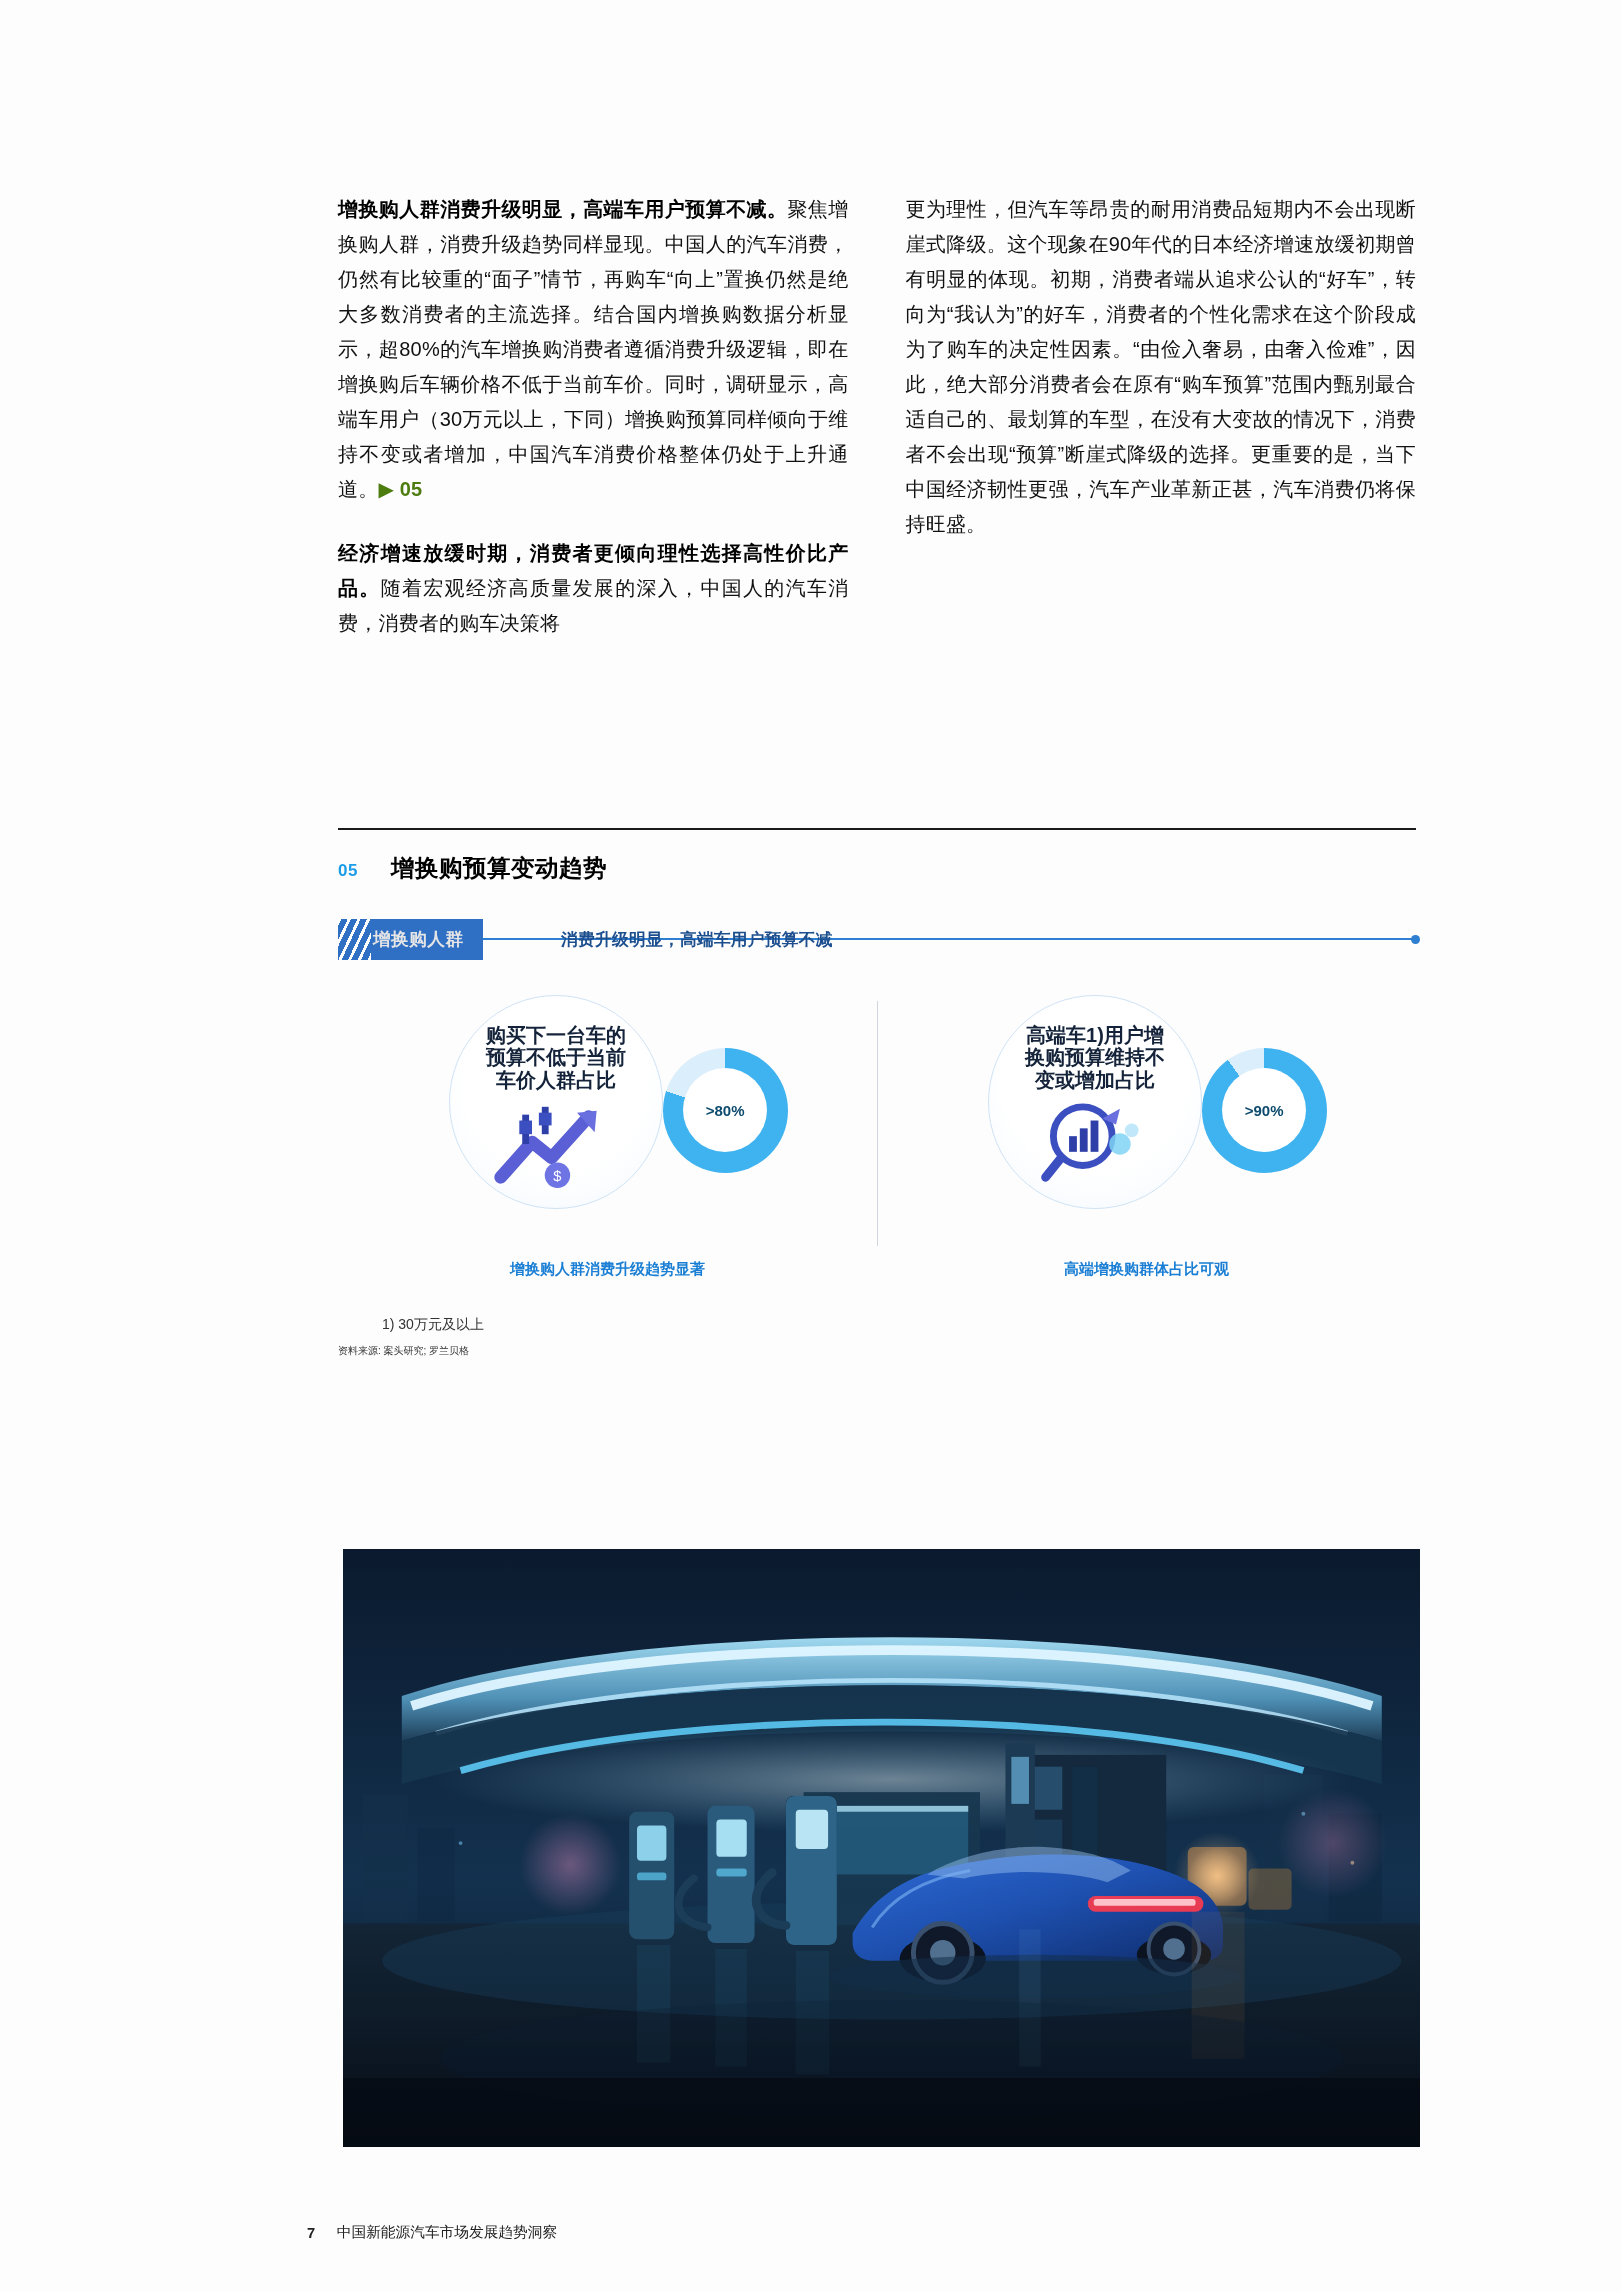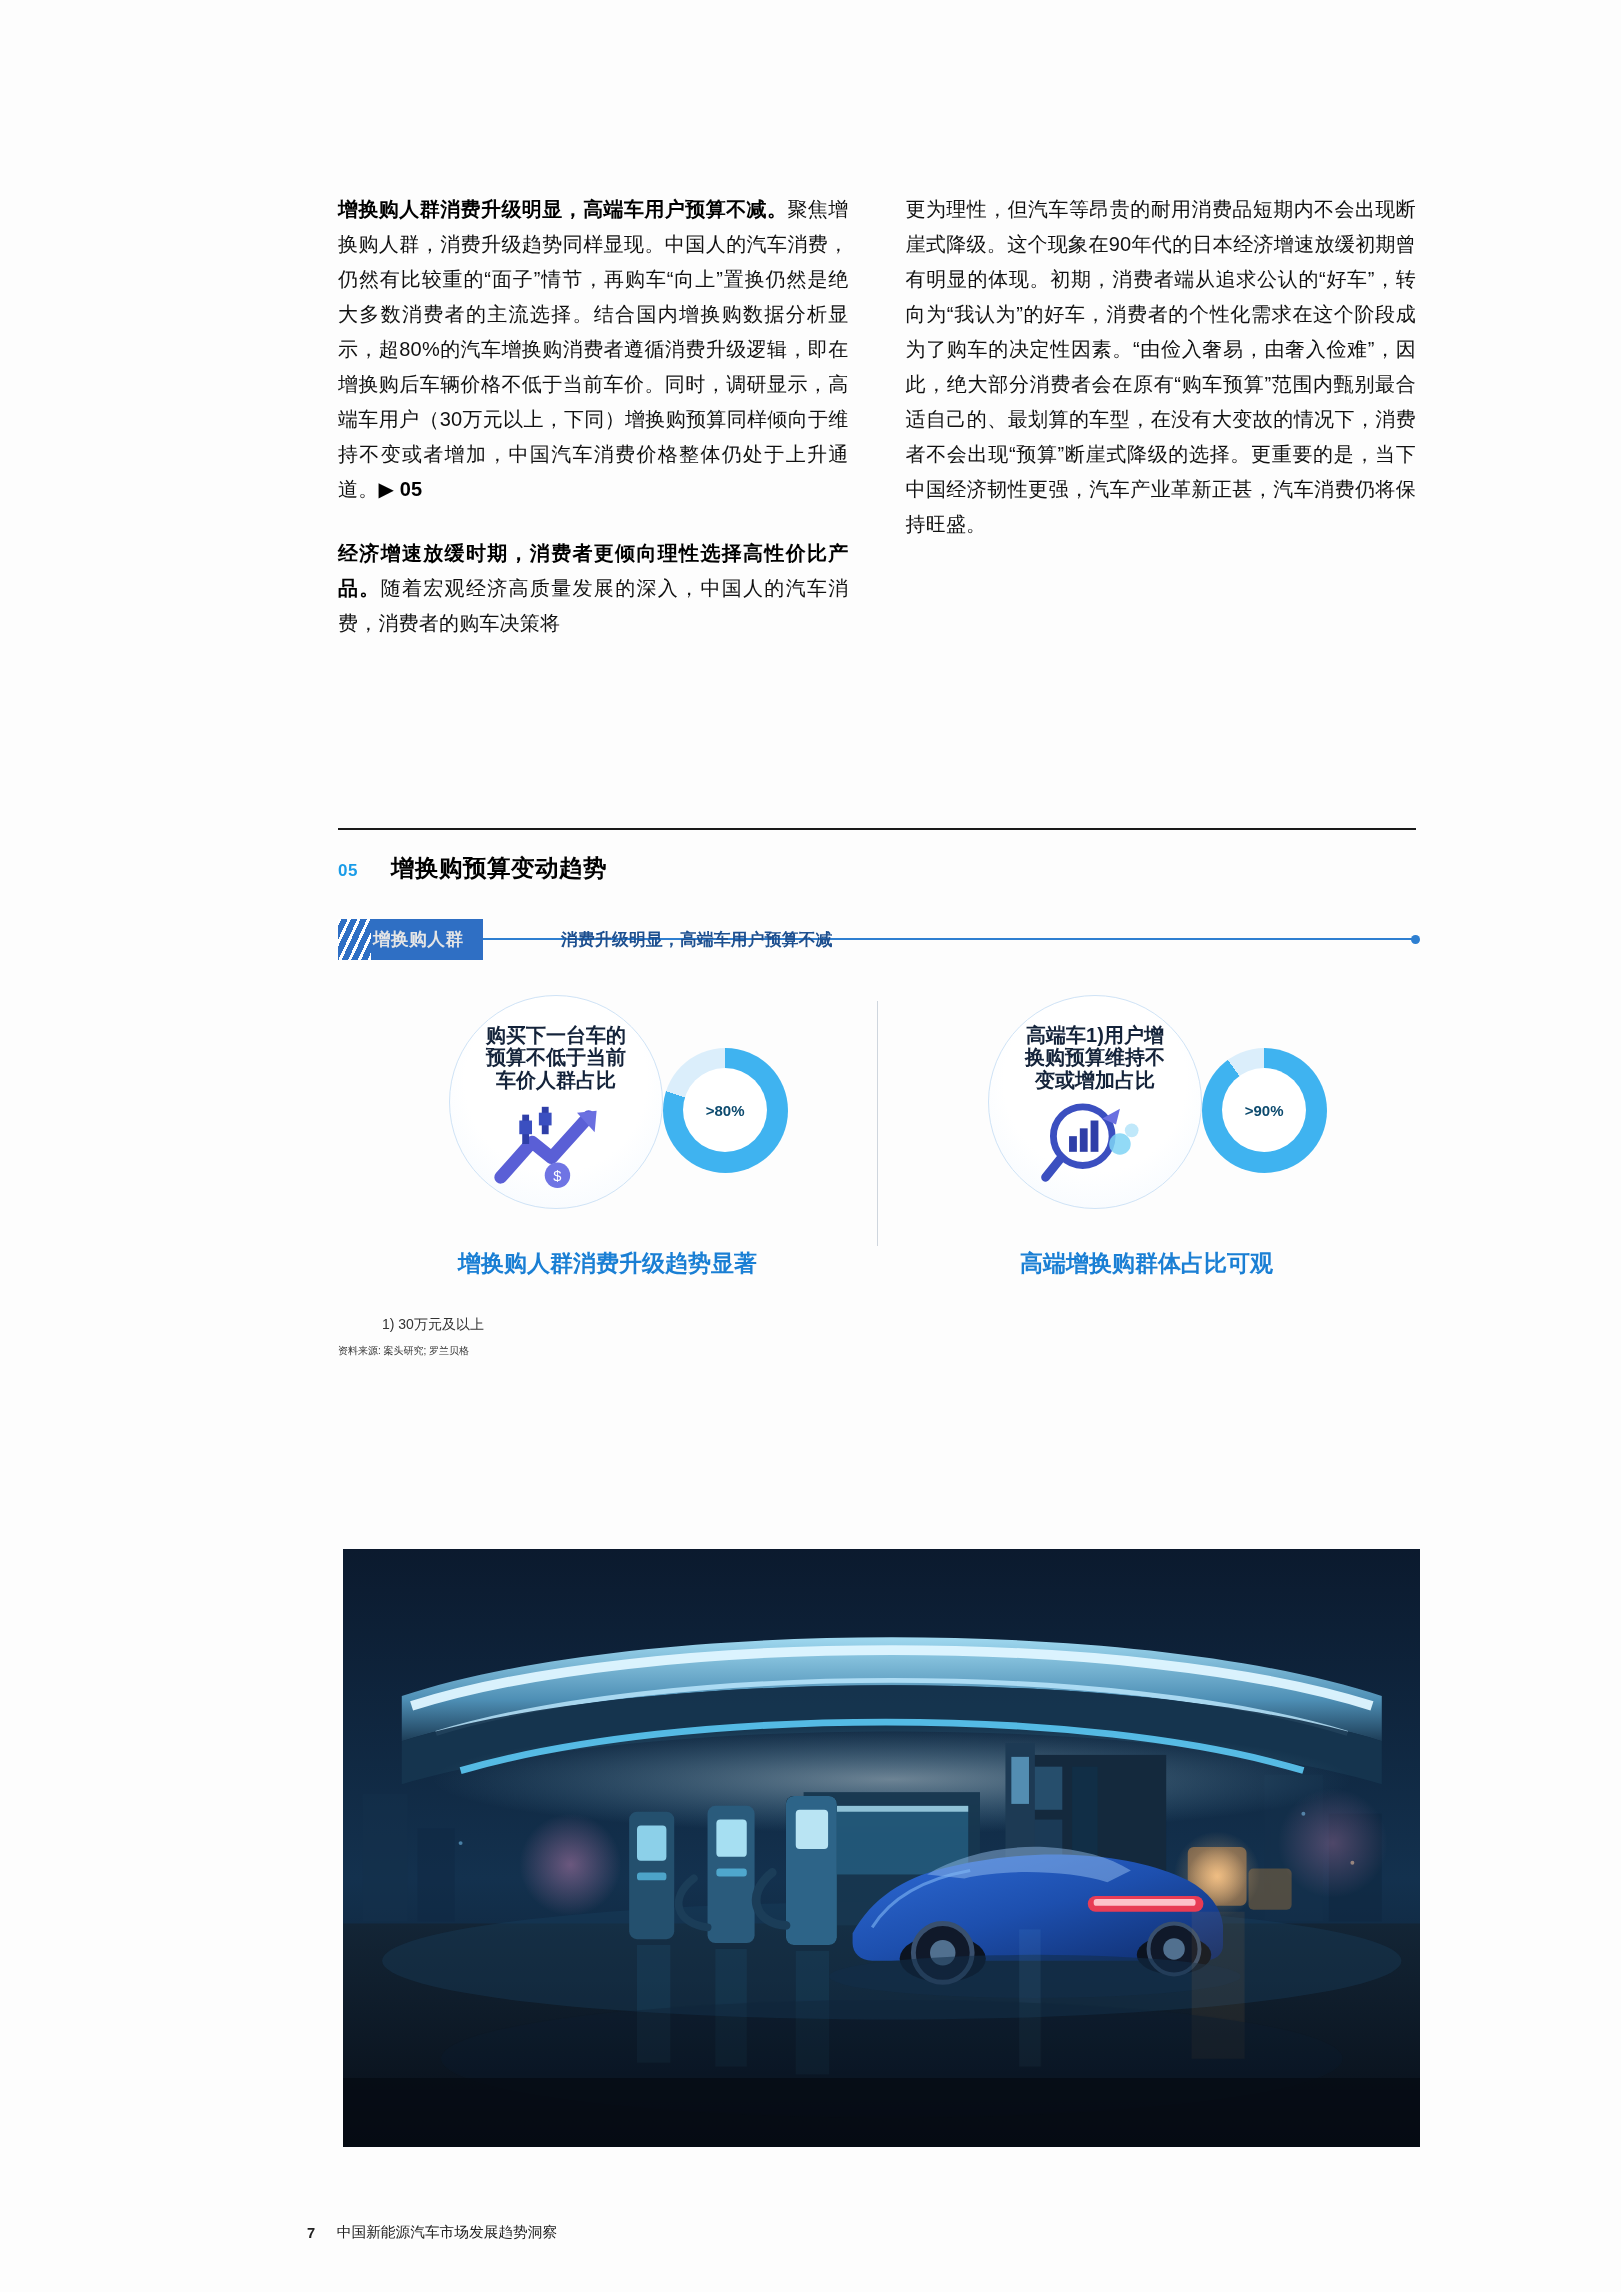--- a/index.html
+++ b/index.html
@@ -40,21 +40,21 @@
     text-align: justify;
     color: #111111;
     letter-spacing: 0.2px;
   }
   p.para:last-child { margin-bottom: 0; }
   .lead {
     font-weight: bold;
     color: #000000;
   }
   .ref {
-    color: #000000;
+    color: #4d7c0f;
     font-weight: bold;
     white-space: nowrap;
   }
 
   
   .exhibit {
     position: absolute;
     left: 338px;
     top: 828px;
     width: 1078px;
@@ -210,21 +210,21 @@
     align-items: center;
     justify-content: center;
     font-weight: bold;
     font-size: 15px;
     color: #0c4a6e;
   }
   .panel-foot {
     text-align: center;
     color: #1a7fd4;
     font-weight: bold;
-    font-size: 23px;
+    font-size: 15px;
     position: absolute;
     bottom: 2px;
     left: 0; right: 0;
   }
 
   .footnote {
     margin-top: 35px;
     font-size: 14px;
     color: #333;
     margin-left: 44px;

